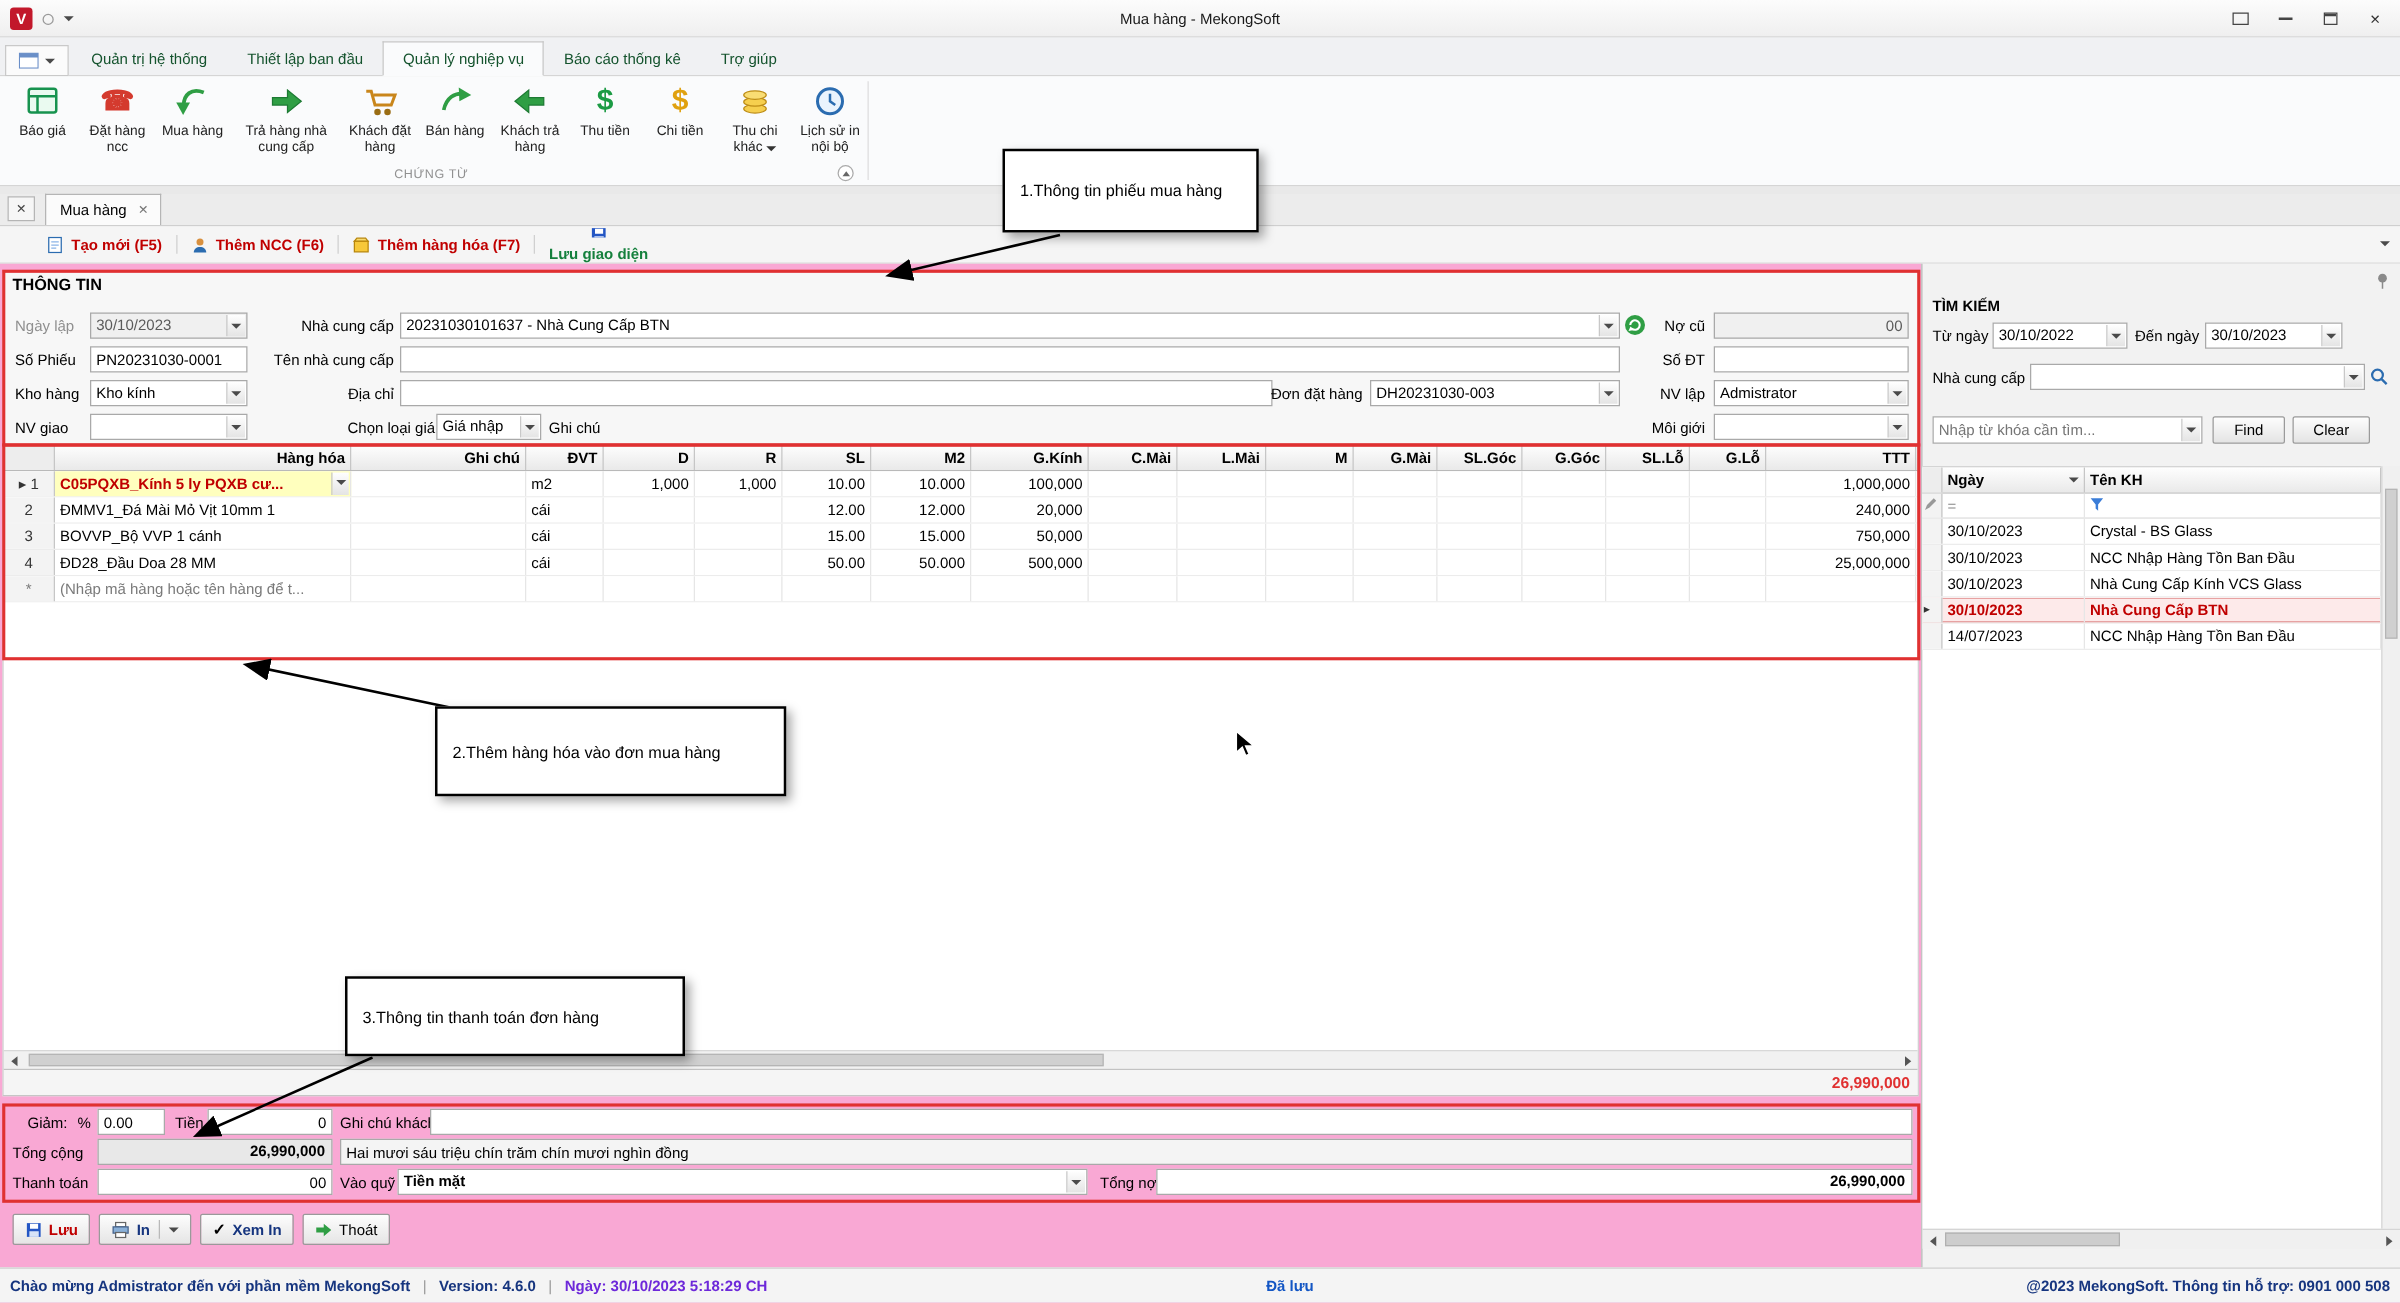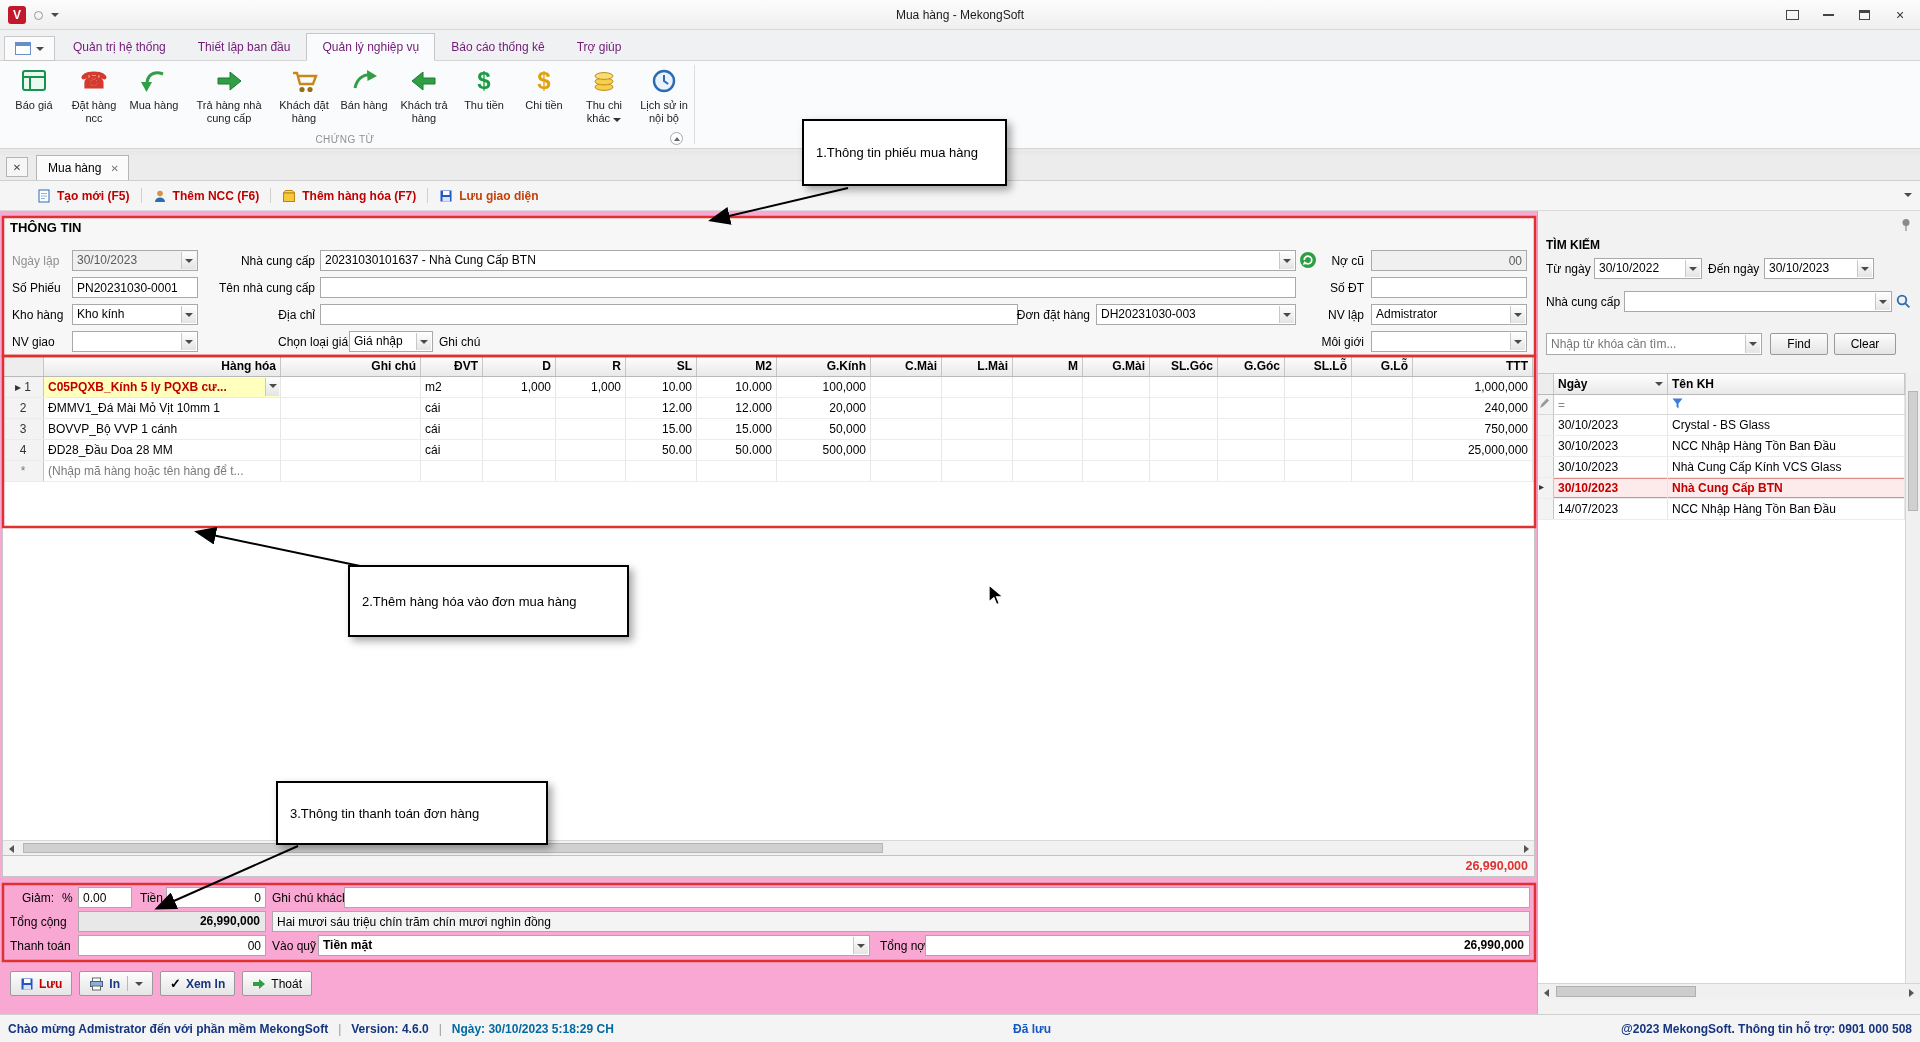--- a/index.html
+++ b/index.html
@@ -16,21 +16,21 @@
 .logo{width:18px;height:18px;background:#c2182b;color:#fff;font-weight:bold;font-size:12px;text-align:center;line-height:18px;border-radius:3px;}
 .ring{width:9px;height:9px;border:1.5px solid #999;border-radius:50%;}
 .tb-title{position:absolute;left:0;right:0;top:0;height:30px;text-align:center;line-height:30px;color:#1a1a1a;}
 .tb-controls{position:absolute;right:2px;top:0;height:30px;display:flex;}
 .wbtn{width:36px;height:30px;display:flex;align-items:center;justify-content:center;color:#333;font-size:14px;}
 .ico-fit{width:13px;height:10px;border:1.5px solid #444;}
 .ico-min{width:11px;height:2px;background:#444;}
 .ico-max{width:11px;height:10px;border:1.5px solid #444;box-shadow:inset 0 2px #444;}
 
 #menubar{position:absolute;top:30px;left:0;width:1920px;height:31px;background:#f0f1f3;border-bottom:1px solid #d5d5d5;display:flex;align-items:flex-end;padding-left:4px;}
-.mtab{padding:6px 15px;color:#701a75;border:1px solid transparent;position:relative;top:1px;white-space:nowrap;}
+.mtab{padding:6px 15px;color:#14532d;border:1px solid transparent;position:relative;top:1px;white-space:nowrap;}
 .mtab.icon-tab{padding:5px 10px;display:flex;gap:5px;align-items:center;border:1px solid #c9c9c9;background:#fbfbfb;margin-right:2px;}
 .mtab.active{background:#fafbfc;border:1px solid #c6c6c6;border-bottom-color:#fafbfc;}
 
 #ribbon{position:absolute;top:61px;left:0;width:1920px;height:88px;background:#fafbfc;border-bottom:1px solid #d5d5d5;}
 .ritems{position:absolute;left:4px;top:2px;display:flex;}
 .ritem{width:60px;padding:2px 1px;text-align:center;font-size:11px;line-height:1.15;color:#222;}
 .ritem.wide{width:90px;}
 .gicon{height:32px;display:flex;align-items:center;justify-content:center;margin-bottom:2px;}
 .glyph{font-size:22px;font-weight:bold;line-height:1;}
 .rgroup{position:absolute;left:0;top:73px;width:690px;text-align:center;font-size:10px;color:#909090;letter-spacing:.5px;}
@@ -38,21 +38,21 @@
 .rcollapse{position:absolute;left:670px;top:71px;width:13px;height:13px;border:1px solid #aaa;border-radius:50%;display:flex;align-items:center;justify-content:center;background:#fff;}
 
 #doctabs{position:absolute;top:155px;left:0;width:1920px;height:26px;background:#ececec;border-bottom:1px solid #cfcfcf;display:flex;align-items:flex-end;padding-left:6px;}
 .closeall{width:22px;height:20px;border:1px solid #b5b5b5;background:#f6f6f6;display:flex;align-items:center;justify-content:center;font-size:10px;color:#444;margin:0 8px 3px 0;}
 .dtab{background:#fbfbfb;border:1px solid #b5b5b5;border-bottom:none;padding:5px 9px 5px 11px;display:flex;gap:9px;align-items:center;}
 .dtab .x{color:#777;font-size:10px;}
 
 #actionbar{position:absolute;top:181px;left:0;width:1920px;height:30px;background:#f5f5f5;border-bottom:1px solid #dadada;display:flex;align-items:center;padding-left:26px;}
 .abtn{display:flex;align-items:center;gap:6px;font-weight:bold;padding:0 11px;height:100%;}
 .abtn.red{color:#c00000;}
-.abtn.blue{color:#c2410c;}
+.abtn.blue{color:#15803d;flex-direction:column;}
 .asep{width:1px;height:15px;background:#d0d0d0;}
 .aover{position:absolute;right:8px;top:12px;}
 
 #main-left{position:absolute;top:211px;left:0;width:1537px;height:803px;background:#f9a8d4;}
 .info-section{position:absolute;left:2px;top:7px;width:1533px;height:137px;background:#f7f7f7;}
 .sec-title{position:absolute;left:8px;top:2px;font-weight:bold;font-size:13px;}
 .lb{position:absolute;height:22px;line-height:22px;white-space:nowrap;}
 .ra{text-align:right;}
 .dim{color:#8f8f8f;}
 .tin{position:absolute;height:21px;border:1px solid #a9a9a9;background:#fff;font:12px "Liberation Sans",sans-serif;padding:0 4px;}
@@ -112,21 +112,21 @@
 .srow.sel .sc.ind{color:#333;font-weight:normal;}
 .vscroll{position:absolute;right:0;top:162px;width:15px;height:610px;background:#f0f0f0;border-left:1px solid #d5d5d5;}
 .vthumb{position:absolute;left:2px;top:18px;width:10px;height:120px;background:#d0d0d0;border:1px solid #b5b5b5;}
 .hscroll{position:absolute;left:0;top:772px;width:382px;height:16px;background:#f0f0f0;border-top:1px solid #d5d5d5;}
 .hthumb{position:absolute;left:18px;top:2px;width:140px;height:11px;background:#cdcdcd;border:1px solid #b0b0b0;}
 .harrow{position:absolute;top:4px;width:15px;height:9px;display:flex;align-items:center;justify-content:center;}
 
 #statusbar{position:absolute;top:1014px;left:0;width:1920px;height:28px;background:#f4f4f4;border-top:1px solid #d0d0d0;}
 .st-left{position:absolute;left:8px;top:0;height:28px;display:flex;align-items:center;gap:10px;font-weight:bold;}
 .navy{color:#16357f;}
-.redtxt{color:#0369a1;}
+.redtxt{color:#6d28d9;}
 .sep{color:#999;font-weight:normal;}
 .st-saved{position:absolute;left:1013px;top:0;line-height:28px;color:#1356c4;font-weight:bold;}
 .st-right{position:absolute;right:8px;top:0;line-height:28px;color:#16357f;font-weight:bold;}
 
 #overlay{position:absolute;left:0;top:0;width:1920px;height:1042px;pointer-events:none;z-index:40;}
 .callout{position:absolute;background:#fff;border:2px solid #000;box-shadow:4px 4px 8px rgba(0,0,0,.35);display:flex;align-items:center;padding:6px 12px;font-size:13px;z-index:41;}
 #cursor{position:absolute;left:988px;top:584px;z-index:60;pointer-events:none;}
 </style>
 </head>
 <body>

